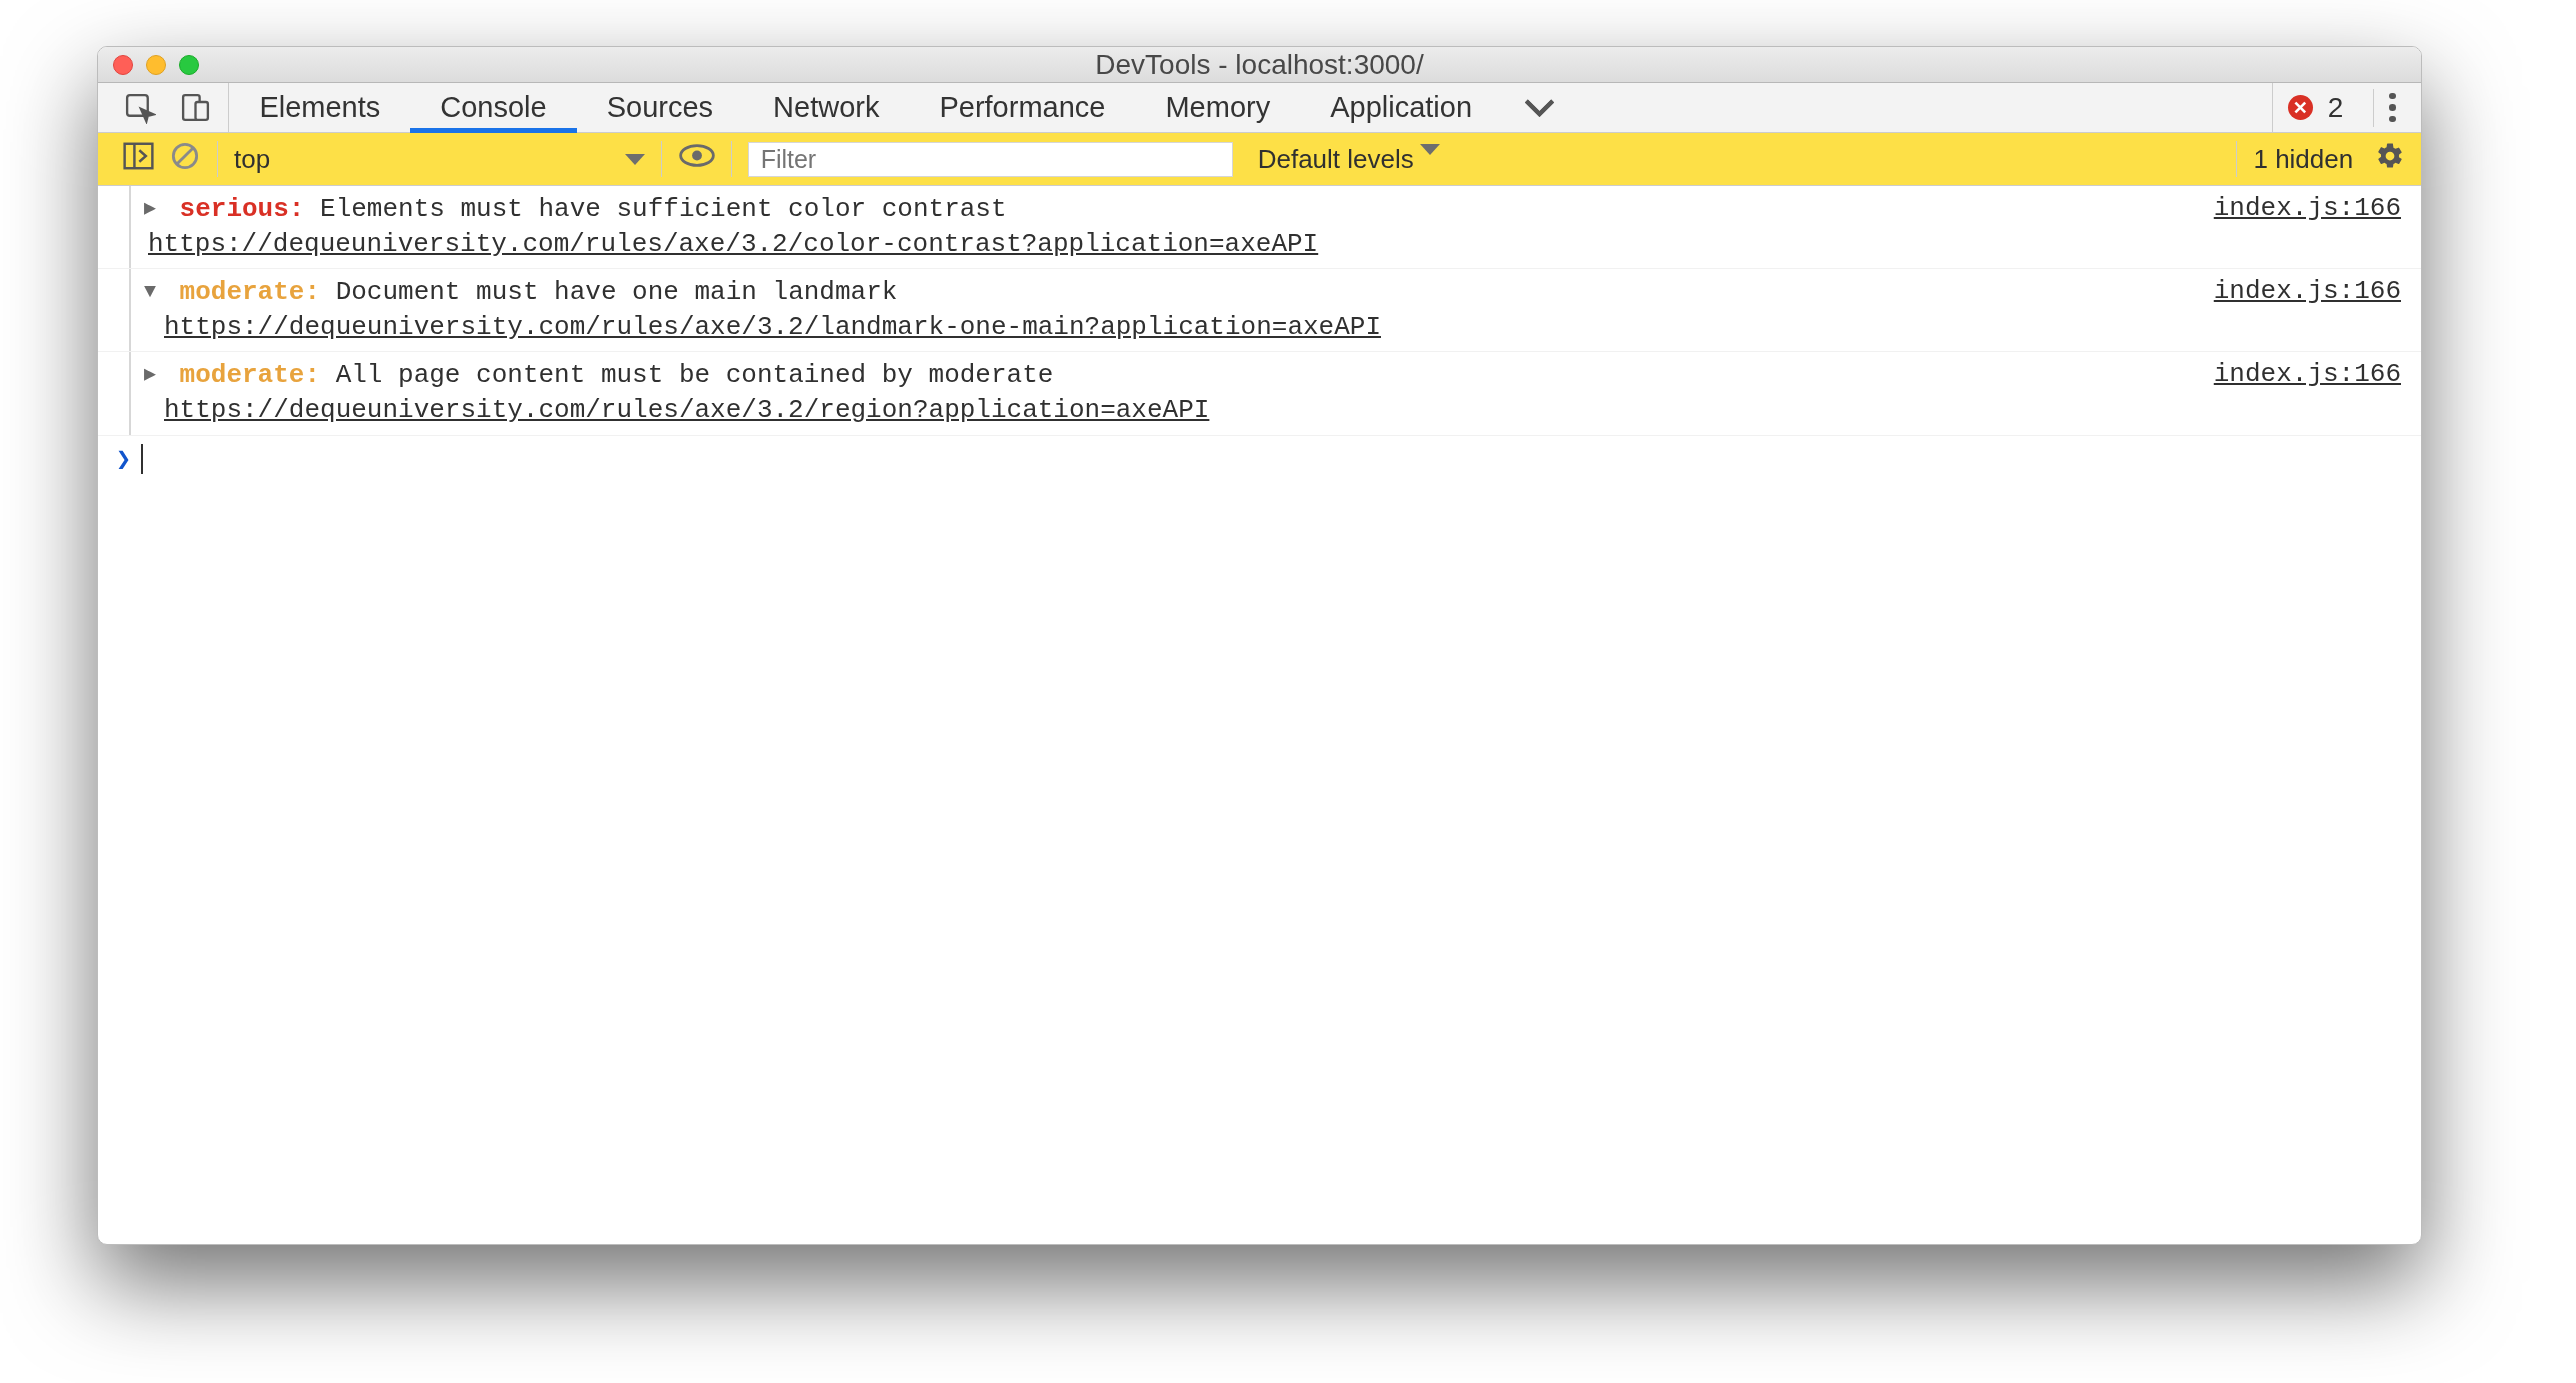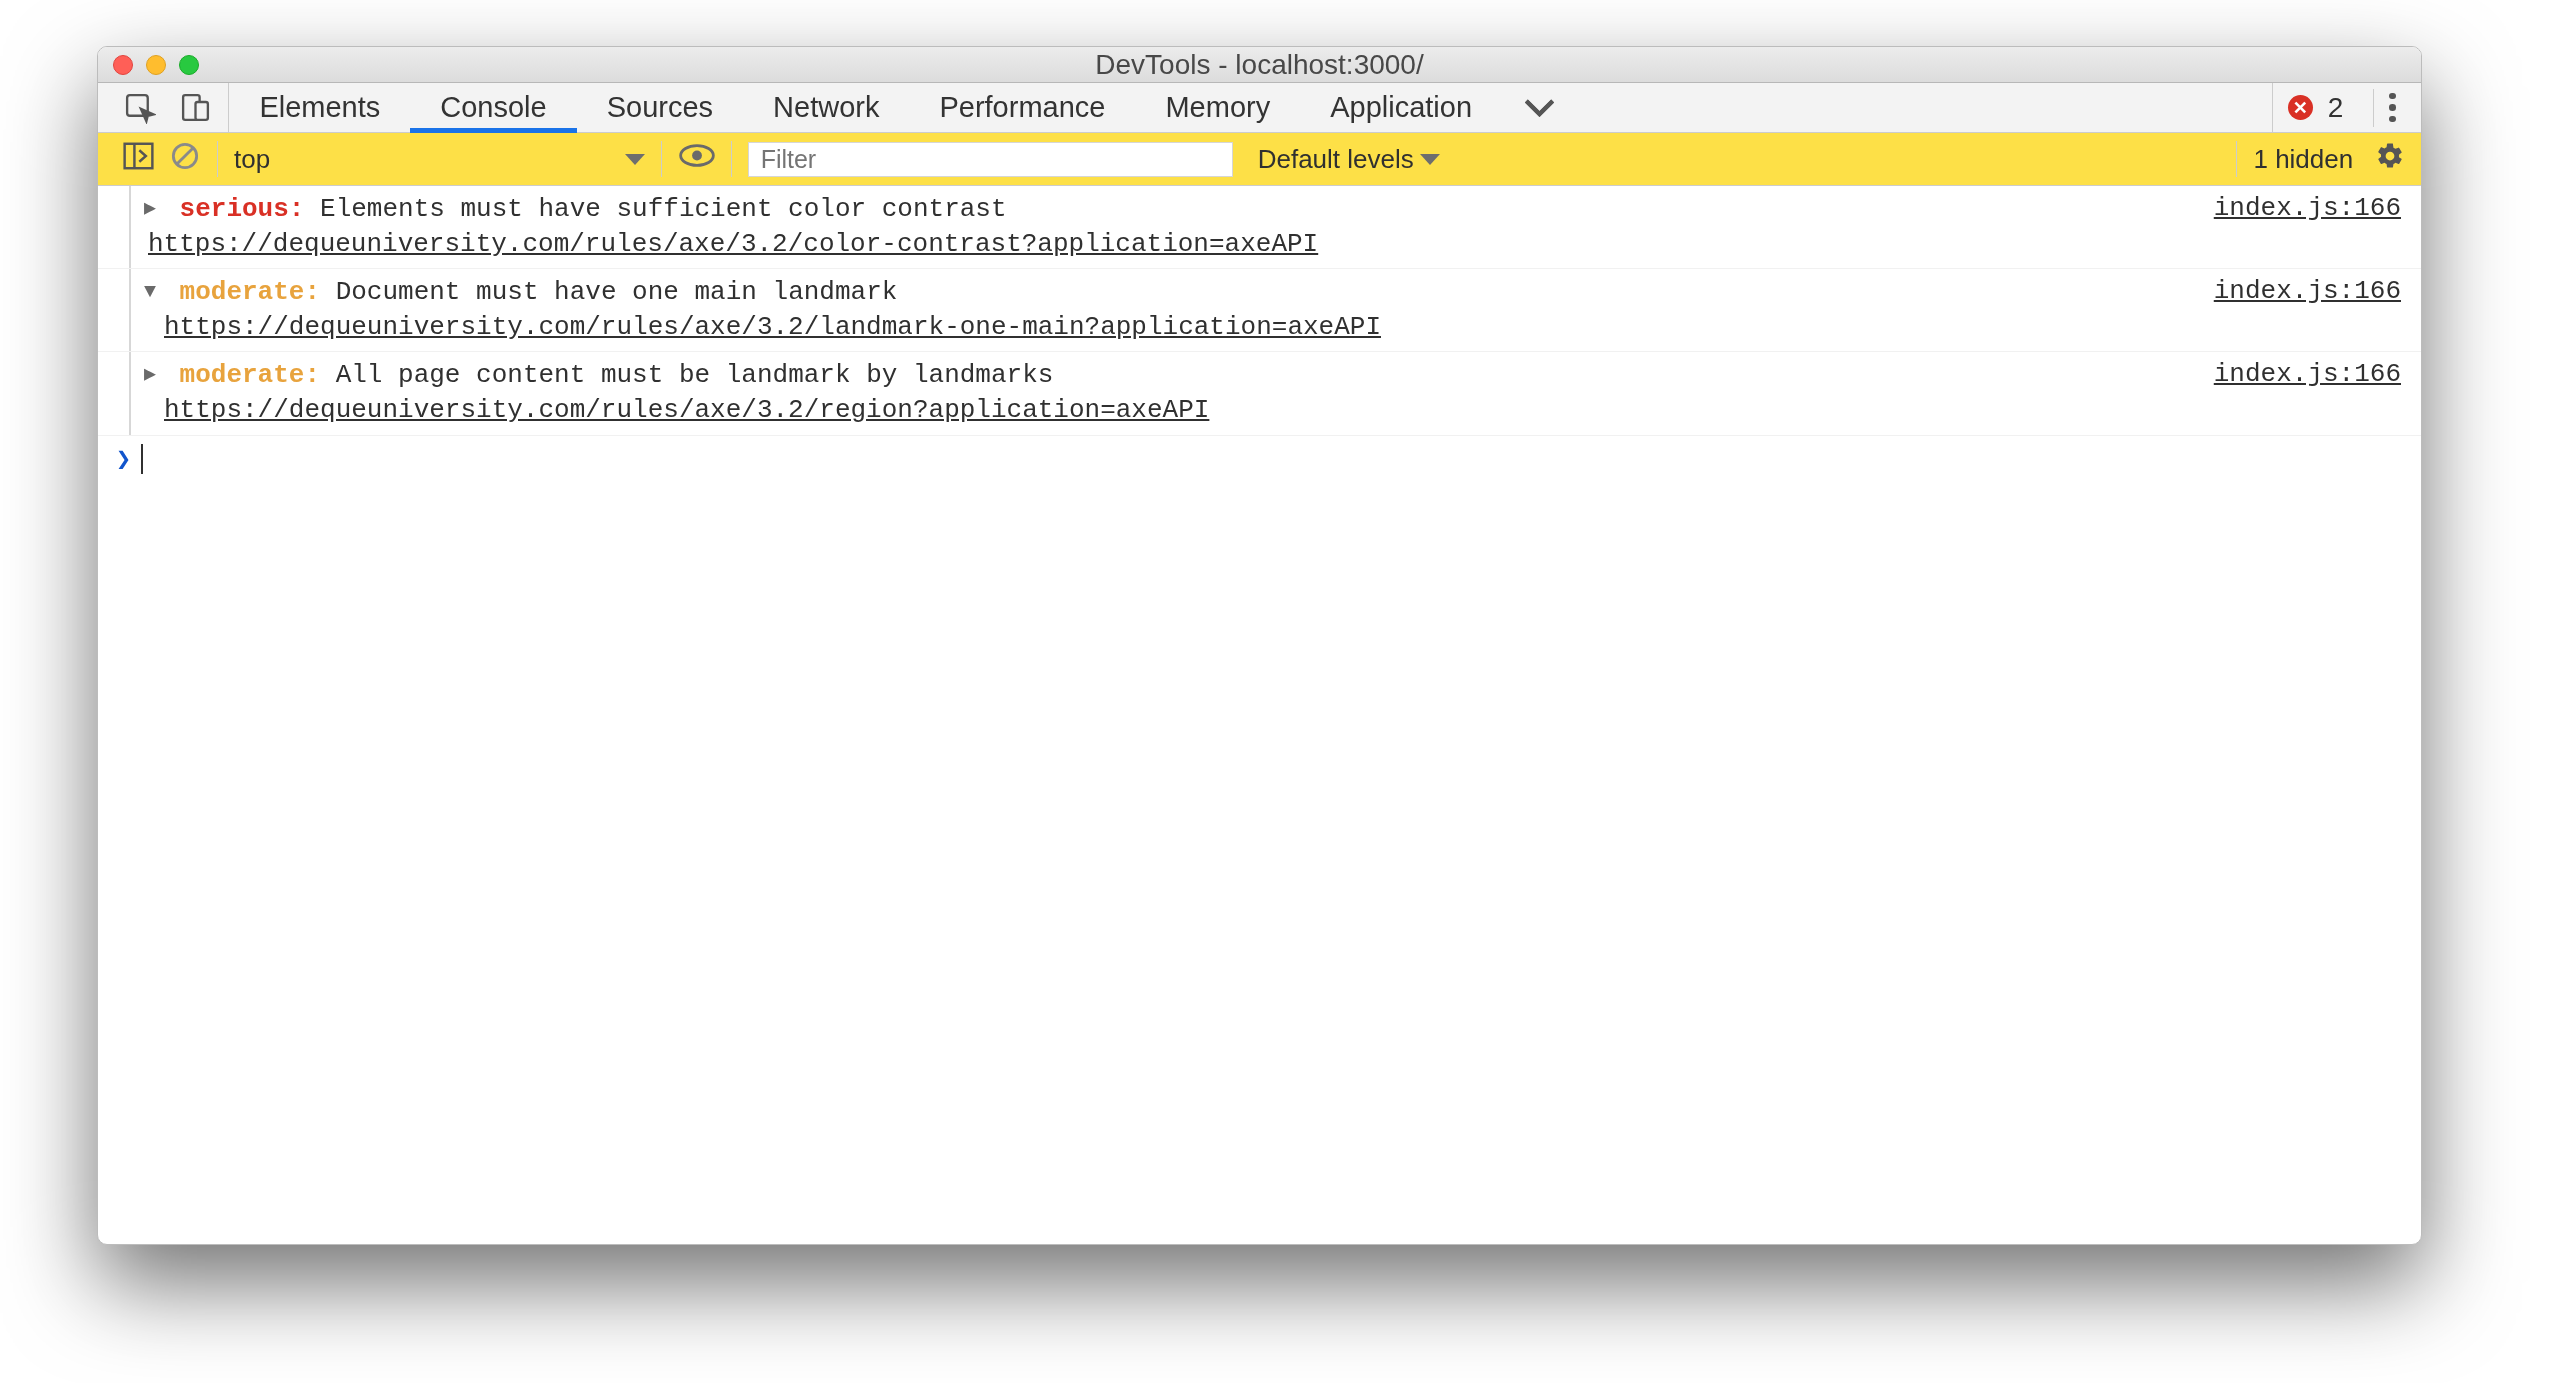--- a/index.html
+++ b/index.html
@@ -126,21 +126,21 @@
     border-top: 11.5px solid #6e6e6e;
     margin-left: auto;
   }
   .filter-input {
     height: 35px; width: 485px;
     background:#fff; border:0.8px solid #d6d6d6;
     font-size: 25px; color:#888;
     padding: 0 11.5px;
   }
   .levels {
-    display:flex; align-items:center; gap:6.6px;
+    display:flex; align-items:flex-start; gap:6.6px;
     font-size: 26px; color:#303030;
     padding-left: 8.2px;
   }
   .toolbar-spacer { flex:1; }
   .hidden-count {
     font-size: 26px; color:#303030;
     padding-right: 5px;
   }
   .gear { color:#555; }
 
@@ -327,21 +327,21 @@
         <span class="disclosure">▼</span>
         <span class="sev-moderate">moderate:</span>
         <span>Document must have one main landmark</span><br>
         <a class="link" style="margin-left:20px">https://dequeuniversity.com/rules/axe/3.2/landmark-one-main?application=axeAPI</a>
       </div>
 
       <div class="subrow">
         <a class="source">index.js:166</a>
         <span class="disclosure">▶</span>
         <span class="sev-moderate">moderate:</span>
-        <span>All page content must be landmark by landmarks</span><br>
+        <span>All page content must be contained by moderate</span><br>
         <a class="link" style="margin-left:20px">https://dequeuniversity.com/rules/axe/3.2/region?application=axeAPI</a>
       </div>
 
       <div class="prompt-row">
         <span class="prompt-caret">❯</span>
         <span class="cursor"></span>
       </div>
 
     </div>
 

